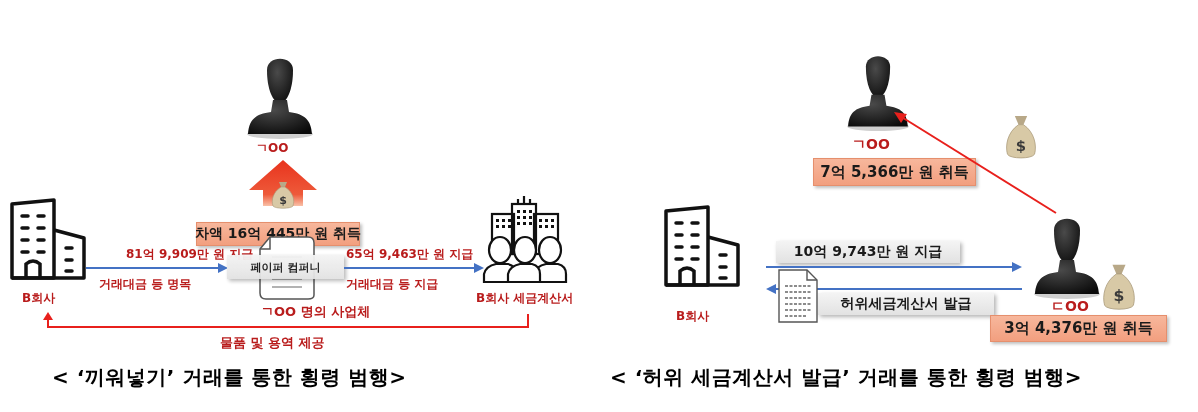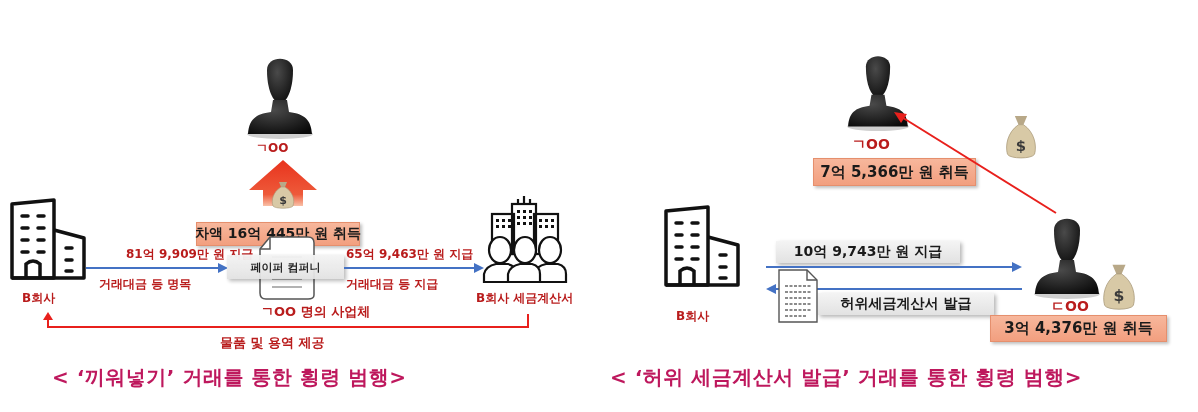--- a/index.html
+++ b/index.html
@@ -4,21 +4,21 @@
 <style>
   html, body { margin:0; padding:0; background:#ffffff; }
   body { width:1198px; height:412px; position:relative; overflow:hidden;
          font-family:"DejaVu Sans", "Liberation Sans", sans-serif; color:#111; }
   .lbl { position:absolute; font-size:12px; font-weight:bold; color:#b91c1c; white-space:nowrap; text-align:left; }
   .orange-box { position:absolute; background:linear-gradient(#f7b79c,#f29f7f); border:1px solid #e58f6d;
                 box-shadow:2px 2px 3px rgba(0,0,0,0.25); font-weight:bold; color:#1a1a1a; font-size:14px;
                 display:flex; align-items:center; justify-content:center; white-space:nowrap; }
   .gray-box { position:absolute; background:linear-gradient(#f4f4f4,#e2e2e2); box-shadow:2px 2px 4px rgba(0,0,0,0.3);
               font-weight:bold; color:#1a1a1a; display:flex; align-items:center; justify-content:center; white-space:nowrap; }
-  .caption { position:absolute; font-size:20px; font-weight:bold; color:#be185d; white-space:nowrap; letter-spacing:0.5px; }
+  .caption { position:absolute; font-size:20px; font-weight:bold; color:#000000; white-space:nowrap; letter-spacing:0.5px; }
   svg { position:absolute; overflow:visible; }
 </style>
 </head>
 <body>
 
 <div>
 
   <svg style="left:245px;top:50px;" width="70" height="90" viewBox="0 0 70 90">
     <defs>
       <radialGradient id="pg1" cx="0.4" cy="0.3" r="0.8">

